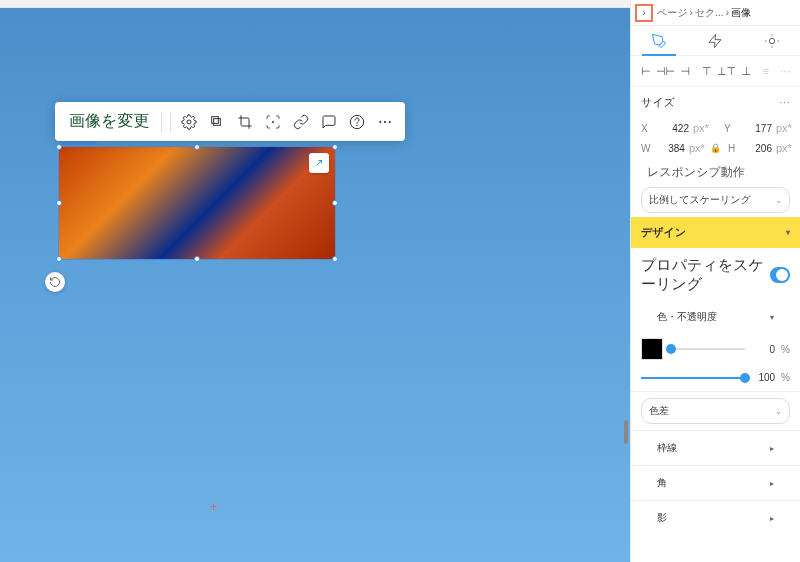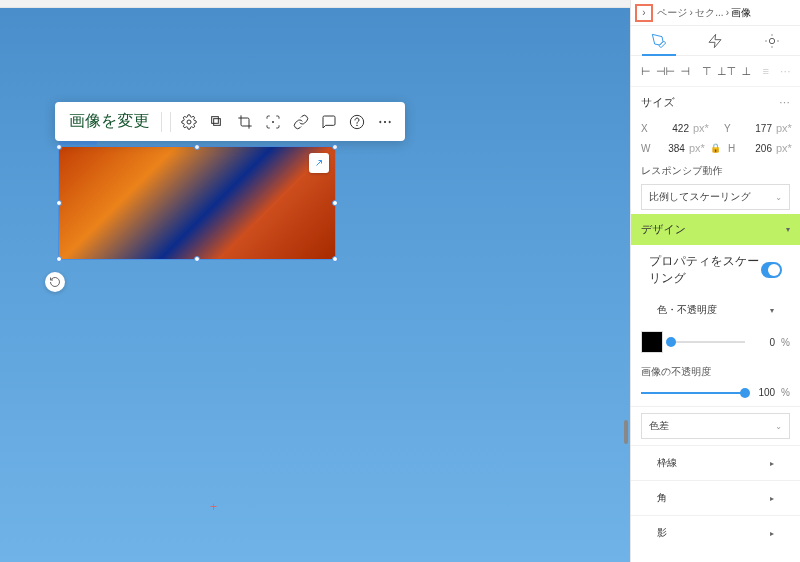--- a/index.html
+++ b/index.html
@@ -29,42 +29,42 @@
 .collapse-btn{width:18px;height:18px;border:2px solid #f0765b;display:flex;align-items:center;justify-content:center;margin-right:4px;font-size:10px;color:#666}
 .crumbs{font-size:10px;color:#666;display:flex;gap:2px;align-items:center;flex:1;overflow:hidden}
 .crumbs span.cur{color:#222;font-weight:500}
 .tabs{display:flex;border-bottom:1px solid #eee;height:30px}
 .tab{flex:1;display:flex;align-items:center;justify-content:center;cursor:pointer;position:relative}
 .tab.active::after{content:"";position:absolute;bottom:-1px;left:20%;right:20%;height:2px;background:#3899ec}
 .align-row{display:flex;gap:2px;padding:6px;align-items:center;border-bottom:1px solid #f2f2f2}
 .align-ic{width:18px;height:18px;display:flex;align-items:center;justify-content:center;color:#555;cursor:pointer}
 .align-spc{flex:1}
 .sec-title{display:flex;justify-content:space-between;align-items:center;padding:8px 10px;font-size:11px;color:#333}
-.sec-title.accent{background:#bef264;font-weight:400}
+.sec-title.accent{background:#fde047;font-weight:700}
 .dots{color:#999;cursor:pointer}
 .size-row{display:flex;align-items:center;padding:4px 10px;gap:4px}
 .size-lbl{width:14px;font-size:10px;color:#888}
 .size-val{width:30px;text-align:right;font-size:10px;color:#333}
 .size-unit{font-size:11px;color:#aaa;width:14px}
-.dd{margin:4px 10px;border:1px solid #ddd;border-radius:0;padding:5px 7px;display:flex;justify-content:space-between;align-items:center;font-size:10px;color:#444;cursor:pointer}
+.dd{margin:4px 10px;border:1px solid #ddd;border-radius:10px;padding:5px 7px;display:flex;justify-content:space-between;align-items:center;font-size:10px;color:#444;cursor:pointer}
 .chev{font-size:8px;color:#999}
-.toggle-row{display:flex;justify-content:space-between;align-items:center;padding:8px 18px;font-size:12px}
+.toggle-row{display:flex;justify-content:space-between;align-items:center;padding:8px 10px;font-size:15px}
 .toggle{width:28px;height:16px;background:#3899ec;border-radius:8px;position:relative;cursor:pointer}
 .toggle::after{content:"";position:absolute;right:2px;top:2px;width:12px;height:12px;background:#fff;border-radius:50%}
 .expand-row{display:flex;justify-content:space-between;align-items:center;padding:8px 26px;font-size:10px;cursor:pointer}
 .arrow{font-size:8px;color:#666}
 .swatch-row{display:flex;align-items:center;padding:6px 10px;gap:8px}
 .swatch{width:22px;height:22px;background:#000;border:1px solid #ddd;cursor:pointer}
 .slider-wrap{flex:1;display:flex;align-items:center;gap:6px}
 .slider{flex:1;height:2px;background:#ddd;position:relative}
 .slider-fill{position:absolute;left:0;top:0;bottom:0;background:#3899ec}
 .slider-thumb{position:absolute;top:-4px;width:10px;height:10px;background:#3899ec;border-radius:50%;margin-left:-5px}
 .slider-val{width:24px;text-align:right;font-size:10px}
 .slider-unit{font-size:10px;color:#888}
-.lbl-sm{padding:6px 10px 2px;font-size:10px;color:#555}
+.lbl-sm{padding:6px 16px 2px;font-size:12px;color:#555}
 .divider{height:1px;background:#f0f0f0;margin:2px 0}
 .lock-ic{font-size:9px;color:#888;padding:0 3px}
 </style>
 </head>
 <body>
 
 <div class="canvas-area">
   <div class="canvas-top"></div>
   <div class="canvas-bg"></div>
 
@@ -244,21 +244,20 @@
     <div class="slider-wrap">
       <div class="slider">
         <div class="slider-fill" style="width:0%"></div>
         <div class="slider-thumb" style="left:0%"></div>
       </div>
       <span class="slider-val">0</span>
       <span class="slider-unit">%</span>
     </div>
   </div>
 
-  <div class="lbl-sm">画像の不透明度</div>
   <div class="swatch-row">
     <div class="slider-wrap">
       <div class="slider">
         <div class="slider-fill" style="width:100%"></div>
         <div class="slider-thumb" style="left:100%"></div>
       </div>
       <span class="slider-val">100</span>
       <span class="slider-unit">%</span>
     </div>
   </div>

